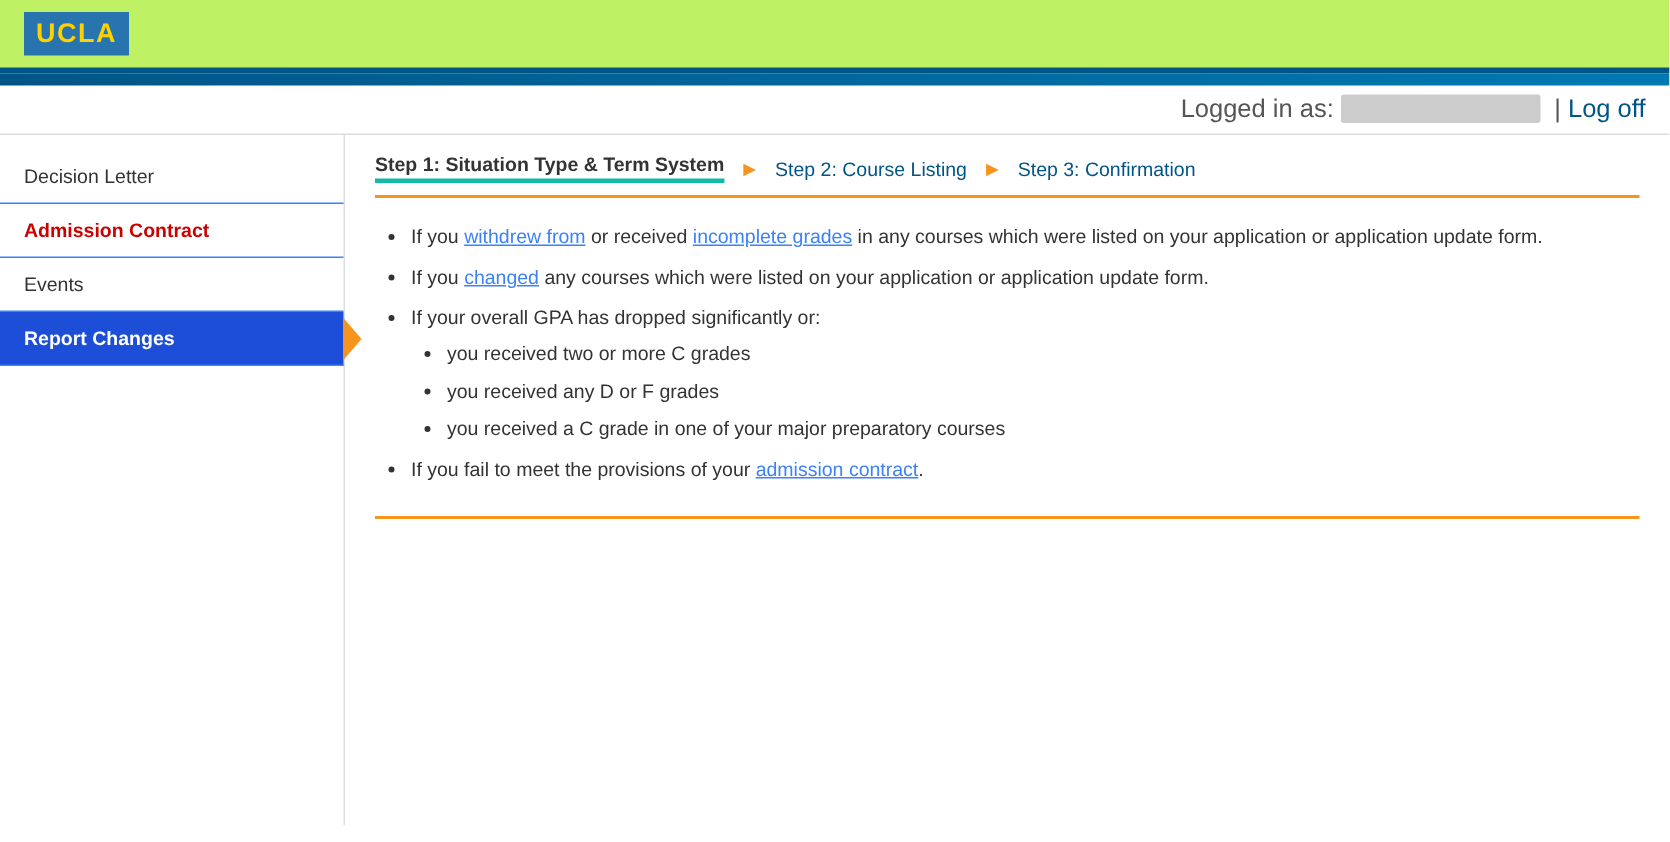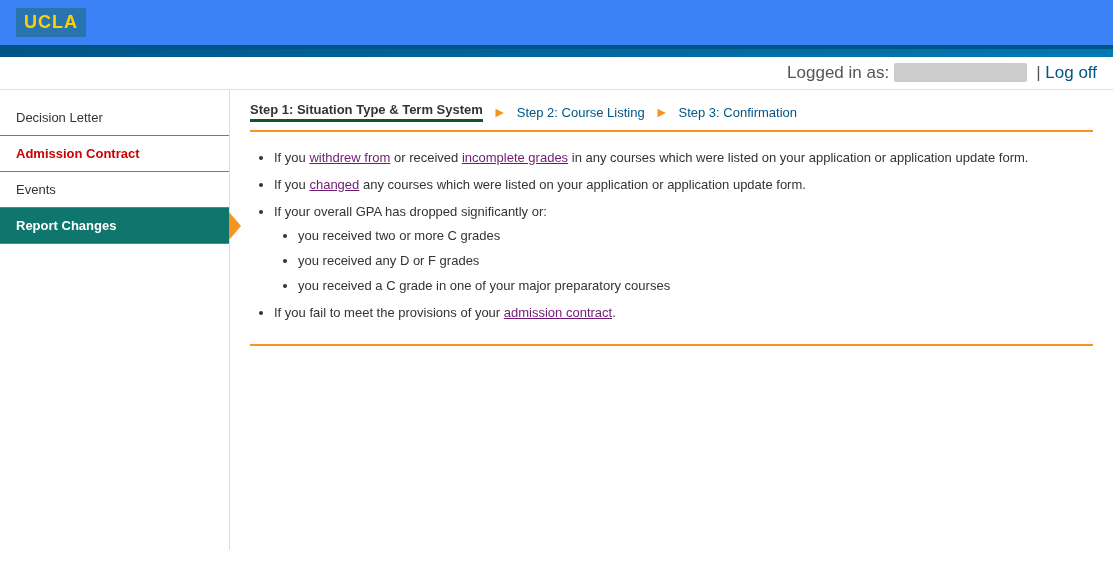--- a/index.html
+++ b/index.html
@@ -1,20 +1,20 @@
 <!DOCTYPE html>
 <html><head>
   <meta charset="utf-8">
   <style>
     * { margin: 0; padding: 0; box-sizing: border-box; }
     body { font-family: Arial, sans-serif; font-size: 13px; color: #333; background: #fff; }
 
     
     .header {
-      background: #3b82f6;
+      background: #bef264;
       padding: 8px 16px;
       display: flex;
       align-items: center;
       border-bottom: 4px solid #005587;
     }
     .ucla-logo {
       background: #2774AE;
       color: #FFD100;
       font-weight: bold;
       font-size: 18px;
@@ -75,21 +75,21 @@
       cursor: pointer;
       color: #333;
       border-bottom: 1px solid #3b82f6;
       text-decoration: none;
     }
     .sidebar-item.active-red {
       color: #cc0000;
       font-weight: bold;
     }
     .sidebar-item.active-orange {
-      background: #0f766e;
+      background: #1d4ed8;
       color: #fff;
       font-weight: bold;
       position: relative;
     }
     .sidebar-item.active-orange::after {
       content: '';
       position: absolute;
       right: -12px;
       top: 50%;
       transform: translateY(-50%);
@@ -115,21 +115,21 @@
     }
     .step {
       display: flex;
       align-items: center;
       font-size: 13px;
       color: #555;
     }
     .step.active {
       font-weight: bold;
       color: #333;
-      border-bottom: 3px solid #14532d;
+      border-bottom: 3px solid #14b8a6;
       padding-bottom: 2px;
     }
     .step a {
       color: #005587;
       text-decoration: none;
     }
     .step-arrow {
       margin: 0 10px;
       color: #F7941D;
       font-size: 14px;
@@ -138,21 +138,21 @@
     
     .content-area {
       font-size: 13px;
       line-height: 1.6;
       color: #333;
     }
     .content-area p {
       margin-bottom: 12px;
     }
     .content-area a {
-      color: #701a75;
+      color: #3b82f6;
     }
     .highlight-orange { color: #F7941D; }
 
     .use-form {
       margin-bottom: 10px;
     }
     .bullet-list {
       margin-left: 24px;
       margin-bottom: 8px;
     }

